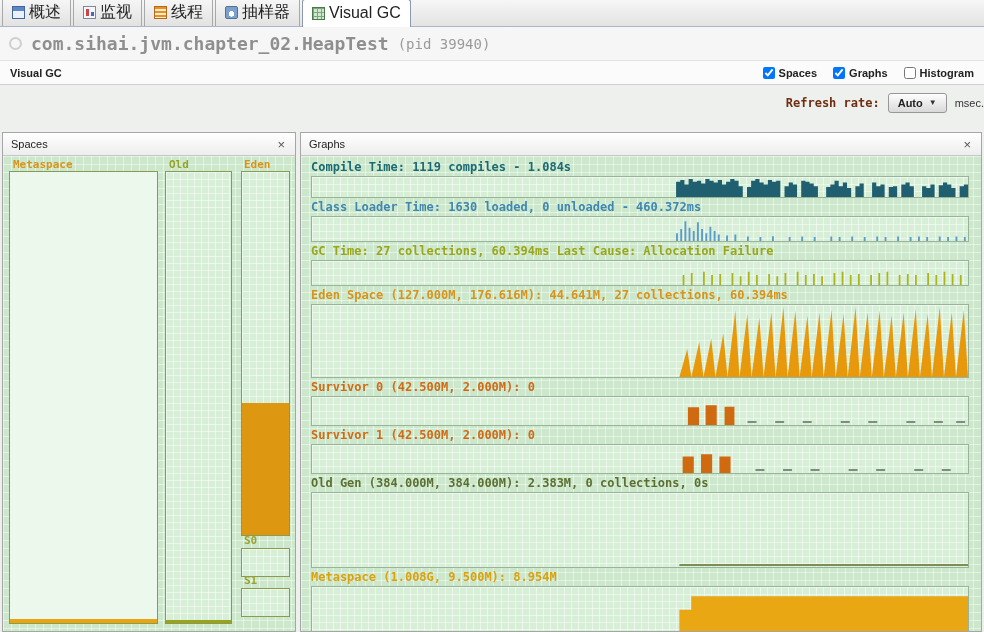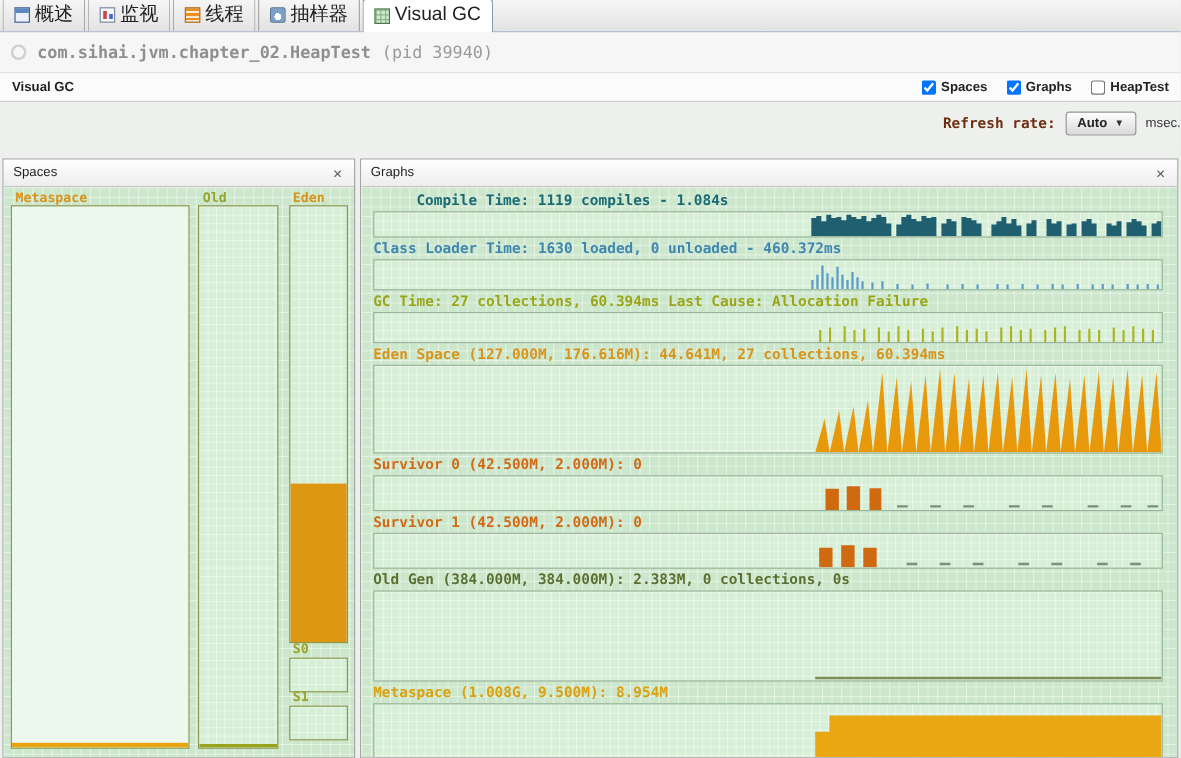--- a/index.html
+++ b/index.html
@@ -22,21 +22,21 @@
      background-size:3px 100%,3px 100%;background-position:2px 0,7px 0;background-repeat:no-repeat;}
   .threads-icon{border:1px solid #b06a18;background:repeating-linear-gradient(#e89028 0 2px,#fbeccb 2px 4px);}
   .sampler-icon{border:1px solid #56718a;background:radial-gradient(circle at 50% 62%,#ffffff 0 32%,#7aa0d0 33%);border-radius:2px;}
   .visualgc-icon{border:1px solid #4a7a4a;background-color:#cfe8cf;
      background-image:linear-gradient(#7aa87a 1px,transparent 1px),linear-gradient(90deg,#7aa87a 1px,transparent 1px);
      background-size:4px 4px;}
 
   
   .app-header{height:33px;display:flex;align-items:center;gap:9px;padding:0 9px;background:#f6f6f6;}
   .app-dot{width:13px;height:13px;border-radius:50%;border:2px solid #cfcfcf;box-sizing:border-box;}
-  .app-title{font-family:"DejaVu Sans Mono","Liberation Mono",monospace;font-weight:bold;font-size:14px;color:#8f8f8f;}
+  .app-title{font-family:"DejaVu Sans Mono","Liberation Mono",monospace;font-weight:bold;font-size:18px;color:#8f8f8f;}
   .app-pid{font-family:"DejaVu Sans Mono","Liberation Mono",monospace;font-size:14px;color:#9a9a9a;}
 
   
   .subtoolbar{height:25px;background:#fbfbfb;border-top:1px solid #e2e2e2;border-bottom:1px solid #cfcfcf;
               display:flex;align-items:center;padding:0 10px;box-sizing:border-box;}
   .vgc-label{font-size:11px;font-weight:bold;color:#222;}
   .checks{margin-left:auto;display:flex;gap:16px;align-items:center;}
   .chk{display:flex;align-items:center;gap:4px;font-size:11px;font-weight:bold;color:#222;cursor:default;}
   .chk input{width:12px;height:12px;margin:0;}
 
@@ -126,21 +126,21 @@
         <label class="chk">
           <input type="checkbox" checked="" style="">
           <span>Spaces</span>
         </label>
         <label class="chk">
           <input type="checkbox" checked="" style="">
           <span>Graphs</span>
         </label>
         <label class="chk">
           <input type="checkbox" style="">
-          <span>HeapTest</span>
+          <span>Histogram</span>
         </label>
       </span>
   </div>
 
   <div class="refreshbar">
     <span class="refresh-label">Refresh rate:</span>
     <button class="combo">
       <span>Auto</span>
       <span class="arrow">▼</span>
     </button>
@@ -178,21 +178,21 @@
       </div>
     </div>
 
     <div class="panel graphs">
       <div class="panel-header">
         <span>Graphs</span>
         <span class="panel-close">×</span>
       </div>
       <div class="panel-body grid graphs-body">
           <div class="graph-row">
-            <div class="graph-title" style="color: rgb(26, 106, 116); padding-left: 36px;">Compile Time: 1119 compiles - 1.084s</div>
+            <div class="graph-title" style="color: rgb(26, 106, 116);">Compile Time: 1119 compiles - 1.084s</div>
             <div class="graph-box grid-fine" style="height: 22px;">
               <svg viewBox="0 0 660 20" preserveAspectRatio="none">
                 <path d="M366.3 20v-15.3h4.2V20ZM370.5 20v-17.1h4.2V20ZM374.7 20v-12.6h4.2V20ZM378.9 20v-18.0h4.2V20ZM383.1 20v-15.3h4.2V20ZM387.3 20v-16.2h4.2V20ZM391.5 20v-13.5h4.2V20ZM395.7 20v-18.0h4.2V20ZM399.9 20v-16.2h4.2V20ZM404.1 20v-14.4h4.2V20ZM408.3 20v-17.1h4.2V20ZM412.5 20v-12.6h4.2V20ZM416.6 20v-15.3h4.2V20ZM420.8 20v-18.0h4.2V20ZM425.0 20v-16.2h4.2V20ZM429.2 20v-10.8h4.2V20ZM437.6 20v-9.9h4.2V20ZM441.8 20v-16.2h4.2V20ZM446.0 20v-18.0h4.2V20ZM450.2 20v-14.4h4.2V20ZM454.4 20v-12.6h4.2V20ZM458.6 20v-17.1h4.2V20ZM462.8 20v-15.3h4.2V20ZM467.0 20v-16.2h4.2V20ZM475.4 20v-10.8h4.2V20ZM479.6 20v-14.4h4.2V20ZM483.8 20v-12.6h4.2V20ZM492.2 20v-16.2h4.2V20ZM496.4 20v-15.3h4.2V20ZM500.6 20v-13.5h4.2V20ZM504.8 20v-10.8h4.2V20ZM517.3 20v-9.9h4.2V20ZM521.5 20v-12.6h4.2V20ZM525.7 20v-16.2h4.2V20ZM529.9 20v-10.8h4.2V20ZM534.1 20v-14.4h4.2V20ZM538.3 20v-9.0h4.2V20ZM546.7 20v-10.8h4.2V20ZM550.9 20v-13.5h4.2V20ZM563.5 20v-14.4h4.2V20ZM567.7 20v-10.8h4.2V20ZM571.9 20v-12.6h4.2V20ZM580.3 20v-9.9h4.2V20ZM584.5 20v-10.8h4.2V20ZM592.9 20v-12.6h4.2V20ZM597.1 20v-14.4h4.2V20ZM601.3 20v-10.8h4.2V20ZM613.8 20v-10.8h4.2V20ZM618.0 20v-9.0h4.2V20ZM622.2 20v-12.6h4.2V20ZM630.6 20v-11.7h4.2V20ZM634.8 20v-14.4h4.2V20ZM639.0 20v-12.6h4.2V20ZM643.2 20v-9.0h4.2V20ZM651.6 20v-10.8h4.2V20ZM655.8 20v-12.6h4.2V20Z" fill="#1f5f6f"></path>
               </svg>
             </div>
           </div>
           <div class="graph-row">
             <div class="graph-title" style="color: rgb(63, 135, 176);">Class Loader Time: 1630 loaded, 0 unloaded - 460.372ms</div>
             <div class="graph-box grid-fine" style="height: 26px;">
               <svg viewBox="0 0 660 24" preserveAspectRatio="none">

